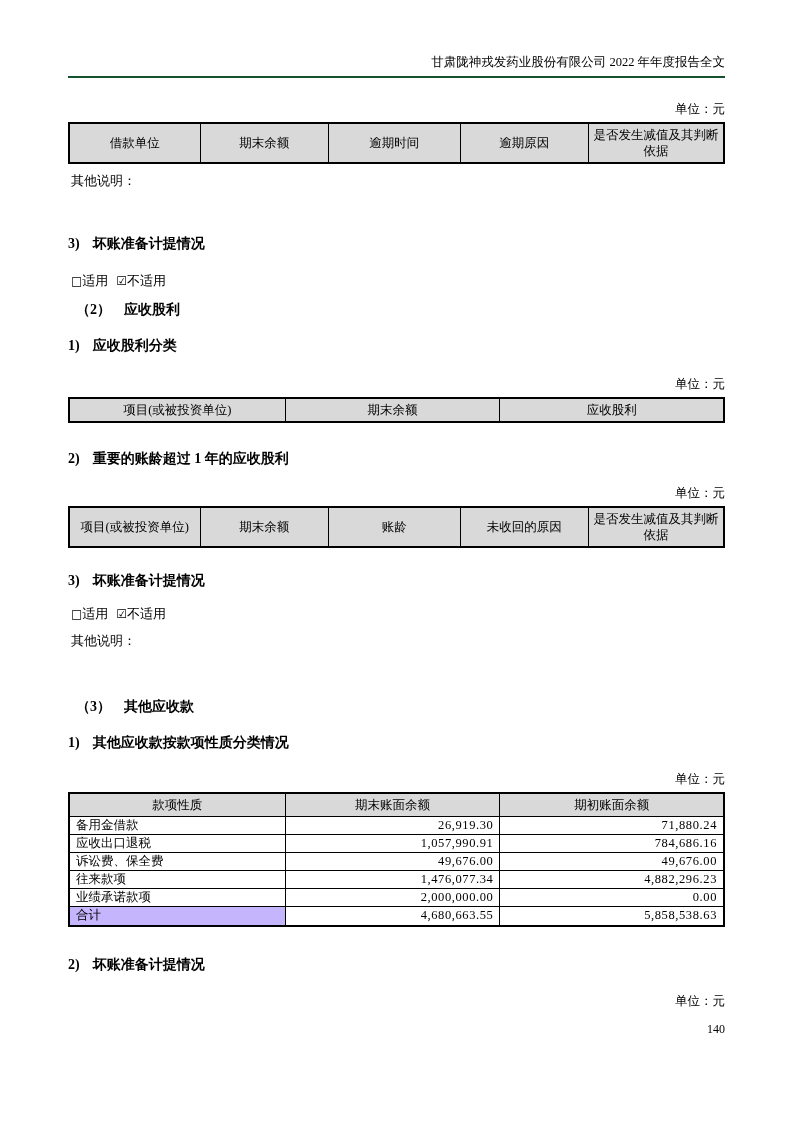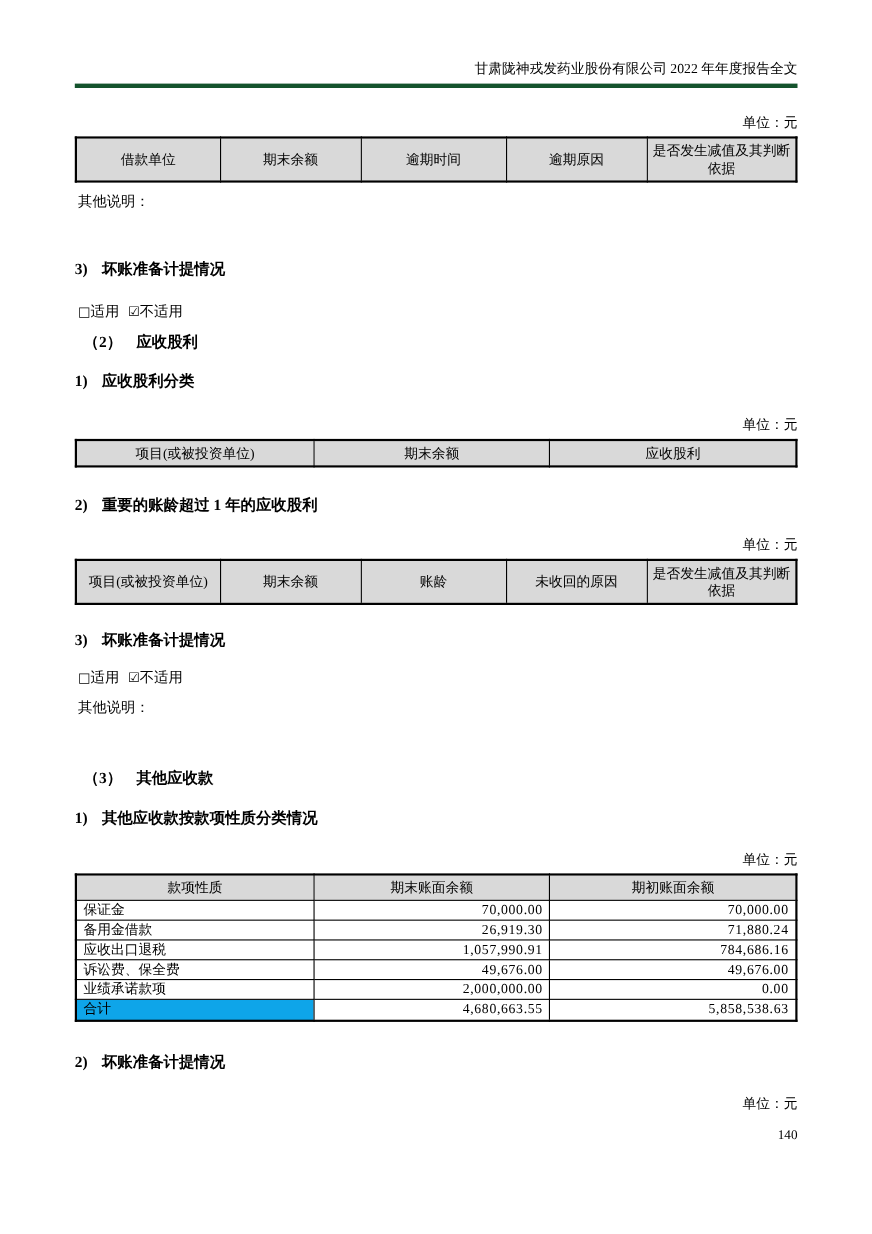--- a/index.html
+++ b/index.html
@@ -13,21 +13,21 @@
     padding: 55px 68px 0 68px;
     font-family: "Liberation Serif", "DejaVu Serif", serif;
     color: #000000;
     overflow: hidden;
   }
   .doc-header {
     text-align: right;
     font-size: 12.5px;
     line-height: 15px;
     padding-bottom: 6px;
-    border-bottom: 4px solid #14532d;
+    border-bottom: 2px solid #14532d;
   }
   .sec-heading {
     font-weight: bold;
     font-size: 14px;
     line-height: 17px;
     white-space: nowrap;
   }
   .sec-no { display: inline-block; margin-right: 13px; }
   .indent2 { padding-left: 8px; }
   .unit-line { text-align: right; font-size: 12.5px; line-height: 15px; }
@@ -47,21 +47,21 @@
   table.tbl th {
     background: #d9d9d9;
     font-weight: normal;
     text-align: center;
     padding: 3px 4px;
     line-height: 16px;
   }
   table.tbl td { padding: 1px 6px; line-height: 15px; }
   td.name-cell { text-align: left; }
   td.num-cell { text-align: right; letter-spacing: 0.6px; }
-  td.total-name { background: #0ea5e9; }
+  td.total-name { background: #c4b5fd; }
   tr.data-row { height: 17px; }
   tr.total-row { height: 19px; }
 
   
   .mt-h1        { margin-top: 19px; }
   .mt-unit1     { margin-top: 24px; }
   .mt-tbl1      { margin-top: 5px; }
   .mt-note1     { margin-top: 9px; }
   .mt-h2        { margin-top: 47px; }
   .mt-check1    { margin-top: 21px; }
@@ -205,38 +205,38 @@
         <col style="width:32.8%">
         <col style="width:34.2%">
       </colgroup>
     <tbody>
         <tr>
       <th>款项性质</th>
       <th>期末账面余额</th>
       <th>期初账面余额</th>
     </tr>
     <tr class="data-row">
-      <td class="name-cell">保证金</td>
-      <td class="num-cell">70,000.00</td>
-      <td class="num-cell">70,000.00</td>
-    </tr>
-    <tr class="data-row">
       <td class="name-cell">备用金借款</td>
       <td class="num-cell">26,919.30</td>
       <td class="num-cell">71,880.24</td>
     </tr>
     <tr class="data-row">
       <td class="name-cell">应收出口退税</td>
       <td class="num-cell">1,057,990.91</td>
       <td class="num-cell">784,686.16</td>
     </tr>
     <tr class="data-row">
       <td class="name-cell">诉讼费、保全费</td>
       <td class="num-cell">49,676.00</td>
       <td class="num-cell">49,676.00</td>
+    </tr>
+    <tr class="data-row">
+      <td class="name-cell">往来款项</td>
+      <td class="num-cell">1,476,077.34</td>
+      <td class="num-cell">4,882,296.23</td>
     </tr>
     <tr class="data-row">
       <td class="name-cell">业绩承诺款项</td>
       <td class="num-cell">2,000,000.00</td>
       <td class="num-cell">0.00</td>
     </tr>
     <tr class="total-row">
       <td class="name-cell total-name">合计</td>
       <td class="num-cell">4,680,663.55</td>
       <td class="num-cell">5,858,538.63</td>

